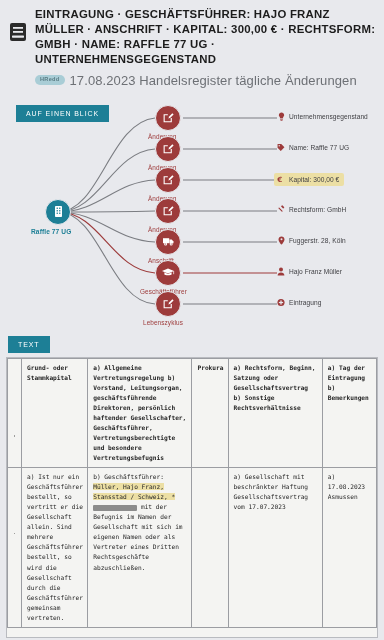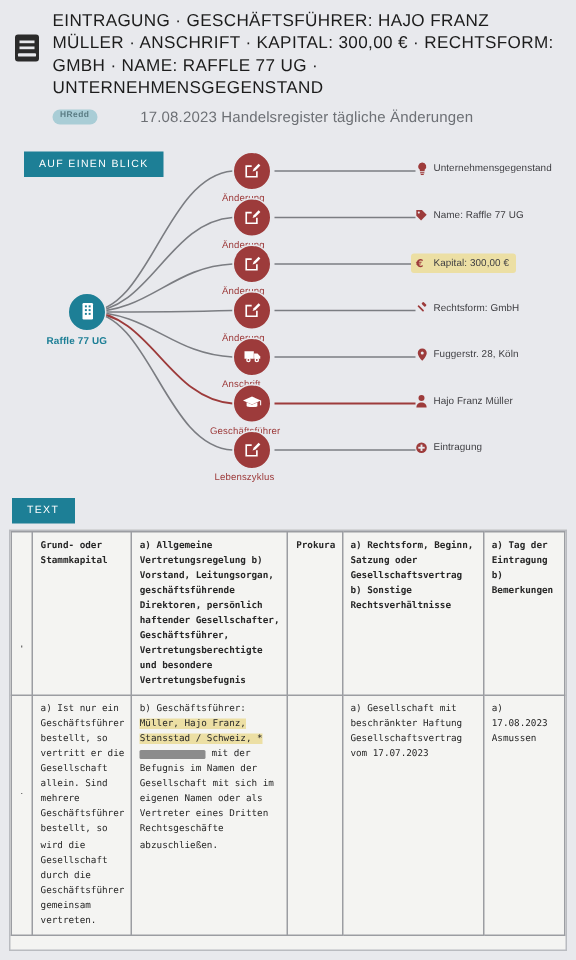--- a/index.html
+++ b/index.html
@@ -22,21 +22,21 @@
   .doc-icon {
     flex: 0 0 auto;
     width: 20px; height: 22px;
     margin-top: 14px;
     display: flex; align-items: center; justify-content: center;
   }
   .doc-icon svg { display: block; }
   .header-text { flex: 1 1 auto; min-width: 0; }
   .title {
     font-size: 11.4px;
-    font-weight: normal;
+    font-weight: bold;
     line-height: 1.33;
     letter-spacing: 0.25px;
     color: #1c1c1c;
     text-transform: uppercase;
   }
   .meta-row {
     margin-top: 5px;
     display: flex;
     align-items: center;
     gap: 5px;
@@ -46,25 +46,24 @@
     color: #5a7c84;
     font-size: 5.6px;
     font-weight: bold;
     letter-spacing: 0.3px;
     border-radius: 7px;
     padding: 2px 5px 2.5px 5px;
     line-height: 1;
     white-space: nowrap;
   }
   .meta-text {
-    font-size: 10px;
+    font-size: 13px;
     color: #6d7075;
     letter-spacing: 0.1px;
     white-space: nowrap;
-    margin-left: 24px;
   }
 
   
   .tab-pill {
     display: inline-block;
     background: #1d7f96;
     color: #ffffff;
     font-size: 7px;
     letter-spacing: 0.9px;
     padding: 5px 10px 5px 10px;

